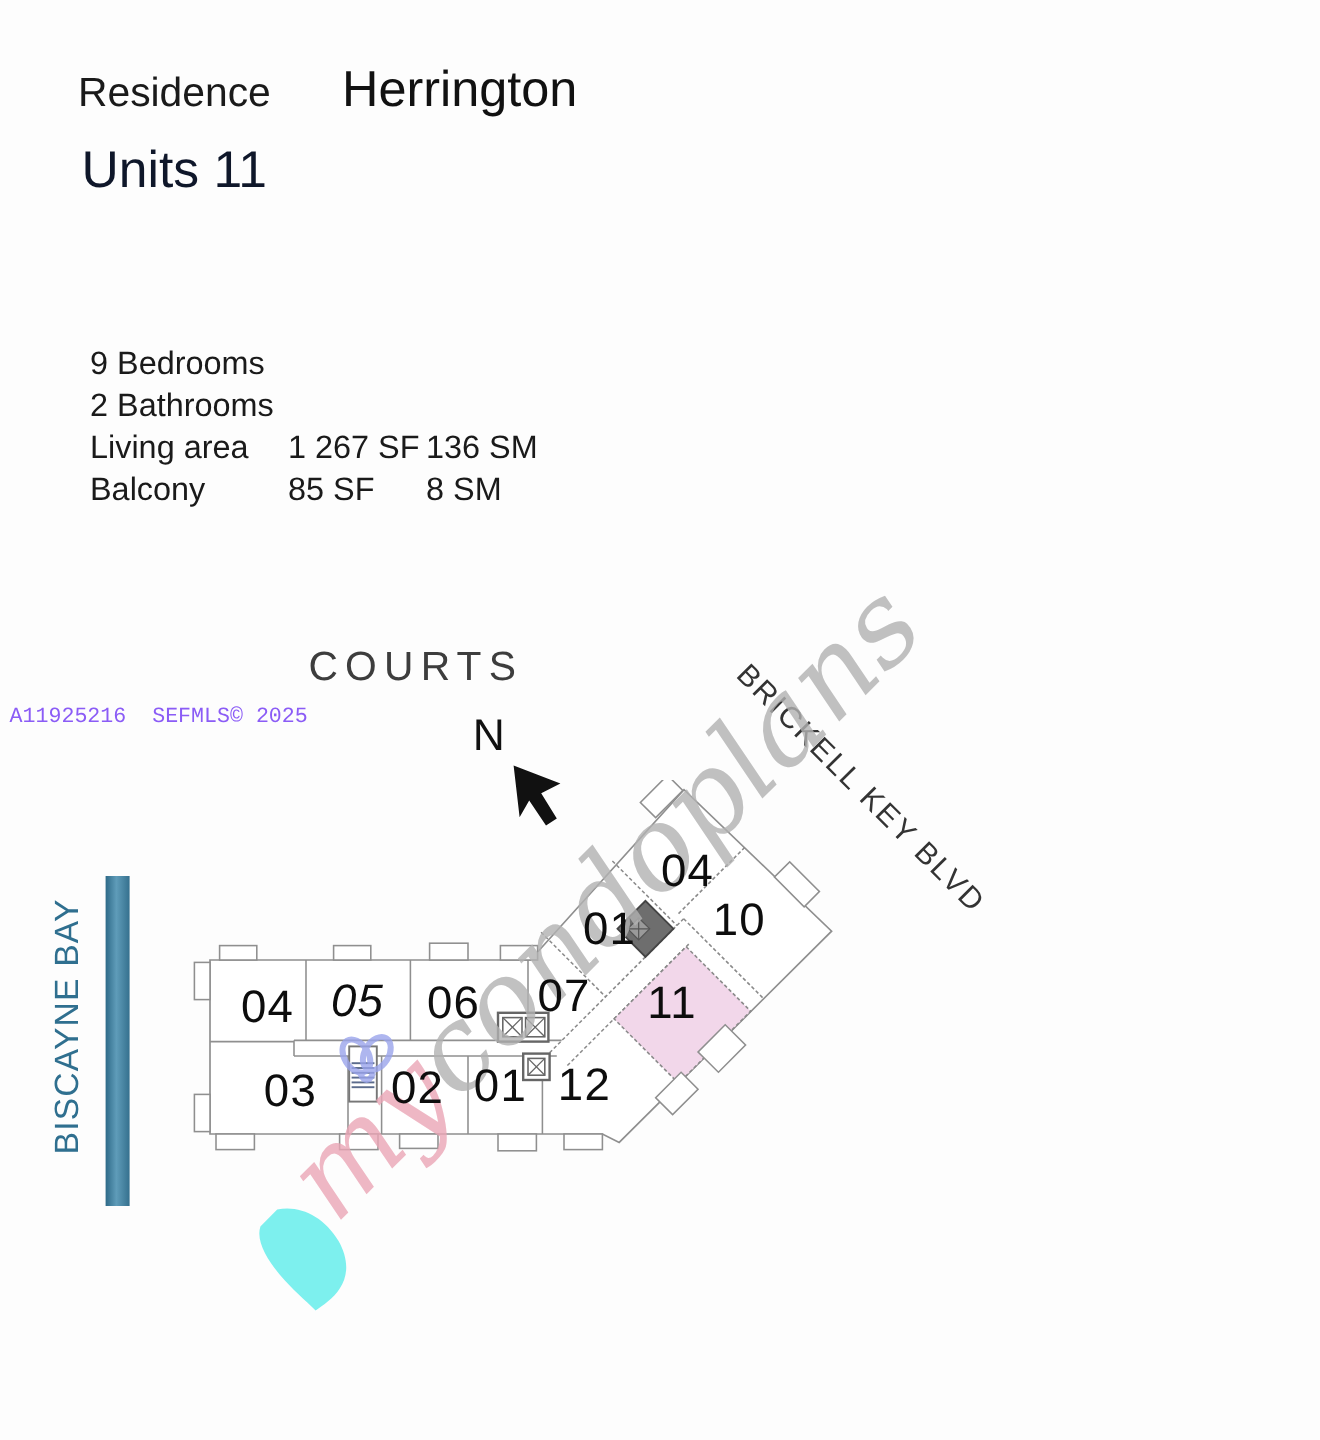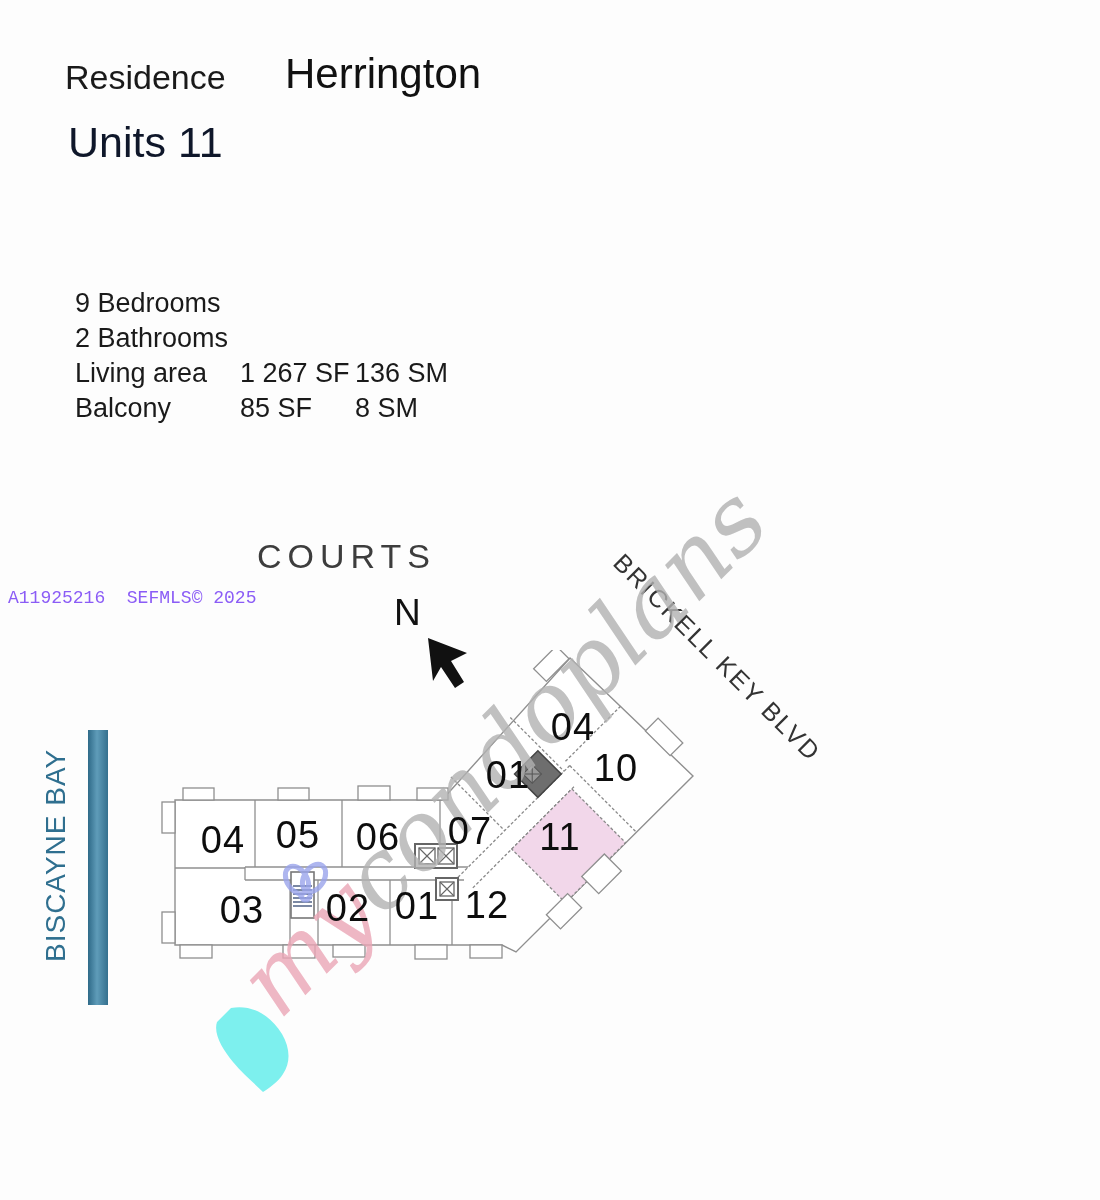--- a/index.html
+++ b/index.html
@@ -188,21 +188,21 @@
     </g>
 
     <g fill="none" stroke="#9aa4ec" stroke-width="5" opacity="0.8">
       <ellipse cx="147" cy="230" rx="10" ry="15" transform="rotate(-32 147 230)"></ellipse>
       <ellipse cx="164" cy="228" rx="10" ry="15" transform="rotate(32 164 228)"></ellipse>
       <path d="M150,244 C153,252 158,252 161,244"></path>
     </g>
   </svg>
 
 <div class="unit-label" style="left: 223px; top: 840px;">04</div>
-    <div class="unit-label" style="left: 298px; top: 835px;">05</div>
+    <div class="unit-label" style="left: 298px; top: 835px; font-style: italic;">05</div>
     <div class="unit-label" style="left: 378px; top: 837px;">06</div>
     <div class="unit-label" style="left: 470px; top: 831px;">07</div>
     <div class="unit-label" style="left: 242px; top: 910px;">03</div>
     <div class="unit-label" style="left: 348px; top: 908px;">02</div>
     <div class="unit-label" style="left: 417px; top: 906px;">01</div>
     <div class="unit-label" style="left: 487px; top: 905px;">12</div>
     <div class="unit-label" style="left: 508px; top: 775px;">01</div>
     <div class="unit-label" style="left: 573px; top: 727px;">04</div>
     <div class="unit-label" style="left: 616px; top: 768px;">10</div>
     <div class="unit-label" style="left: 560px; top: 837px;">11</div>

